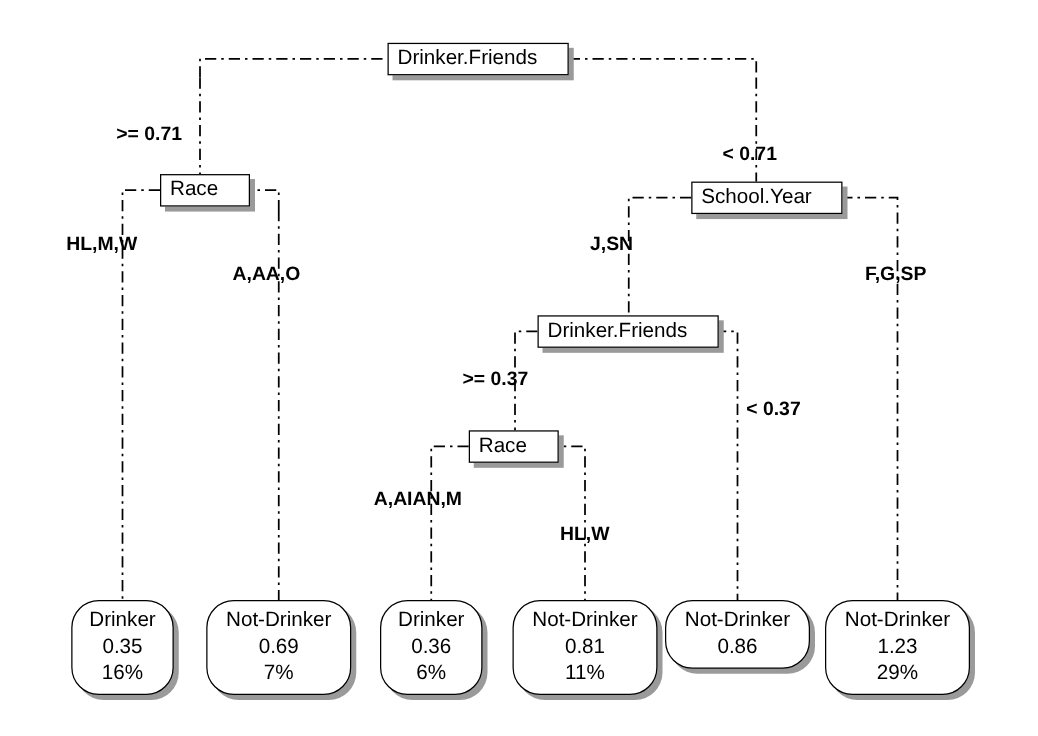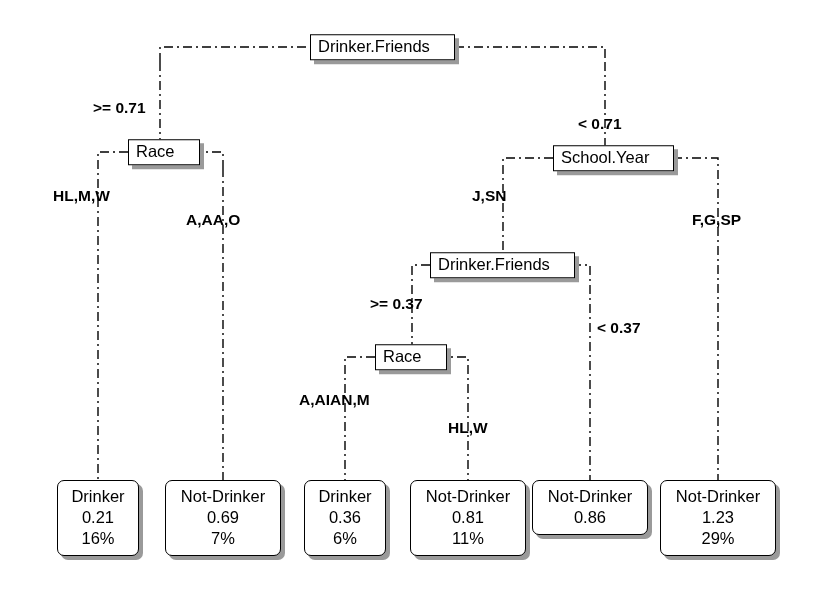--- a/index.html
+++ b/index.html
@@ -34,21 +34,21 @@
     white-space: nowrap;
     line-height: 1;
     padding: 3px 24px 4px 7px;
     box-shadow: 4px 4px 0 0 #9a9a9a;
   }
   .leaf-box {
     position: absolute;
     box-sizing: border-box;
     background: #ffffff;
     border: 1.4px solid #000000;
-    border-radius: 7px;
+    border-radius: 22px;
     font-size: 16.5px;
     color: #000000;
     text-align: center;
     white-space: nowrap;
     padding: 5px 6px 6px 6px;
     box-shadow: 4px 4px 0 0 #9a9a9a;
   }
   .leaf-box .ln {
     display: block;
     line-height: 1.28;
@@ -120,21 +120,21 @@
   <div class="edge-label" style="left:186px; top:212px;">A,AA,O</div>
   <div class="edge-label" style="left:472px; top:188px;">J,SN</div>
   <div class="edge-label" style="left:692px; top:212px;">F,G,SP</div>
   <div class="edge-label" style="left:370px; top:296px;">&gt;= 0.37</div>
   <div class="edge-label" style="left:562px; top:320px;margin-left:35px;">&lt; 0.37</div>
   <div class="edge-label" style="left:299px; top:392px;">A,AIAN,M</div>
   <div class="edge-label" style="left:448px; top:420px;">HL,W</div>
 
   <div class="leaf-box" style="left:57px; top:480px; width:82px;">
     <span class="ln">Drinker</span>
-    <span class="ln">0.21</span>
+    <span class="ln">0.35</span>
     <span class="ln">16%</span>
   </div>
 
   <div class="leaf-box" style="left:165px; top:480px; width:116px;">
     <span class="ln">Not-Drinker</span>
     <span class="ln">0.69</span>
     <span class="ln">7%</span>
   </div>
 
   <div class="leaf-box" style="left:304px; top:480px; width:82px;">

